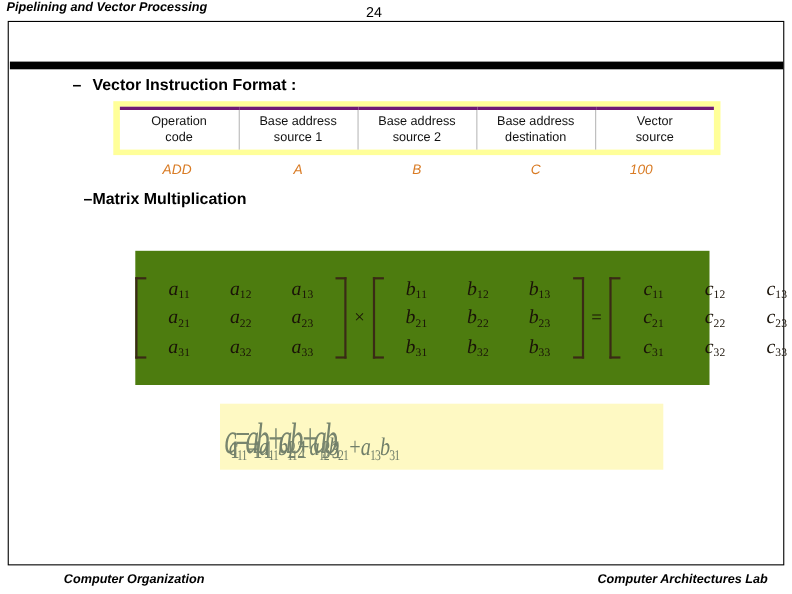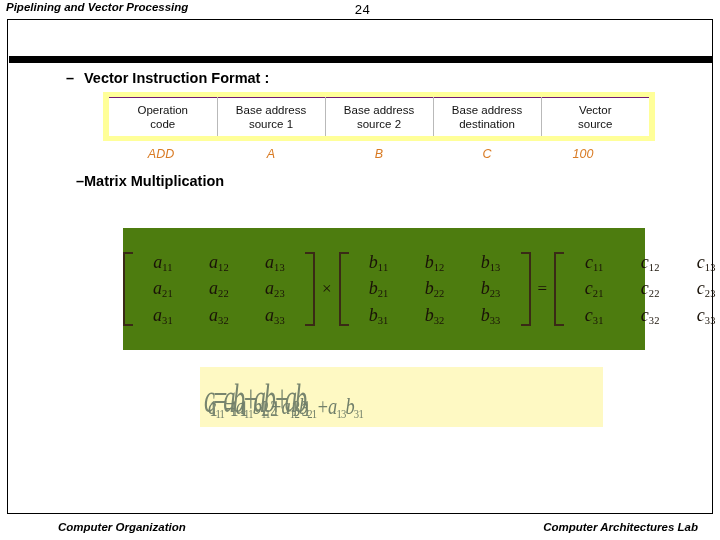--- a/index.html
+++ b/index.html
@@ -14,22 +14,22 @@
 
   
   .hdr-left{
     position:absolute;left:6px;top:1px;
     font-family:"Liberation Sans", sans-serif;
     font-size:11.5px;font-weight:bold;font-style:italic;
     color:#000;letter-spacing:0px;white-space:nowrap;
   }
   .hdr-page{
     position:absolute;left:310px;top:3px;width:60px;
-    text-align:right;
-    font-family:Liberation Mono, monospace;
+    text-align:center;
+    font-family:Liberation Sans, sans-serif;
     font-size:13px;color:#000;
   }
   .hdr-rule{
     position:absolute;left:301px;top:21px;width:88px;height:1px;
     background:#000;
   }
 
   
   .frame{
     position:absolute;left:7px;top:19px;
@@ -82,21 +82,21 @@
   }
   .fmt-table{
     width:100%;height:100%;
     border-collapse:collapse;
     background:#ffffff;
     table-layout:fixed;
   }
   .fmt-table td{
     border-left:1px solid #b9b9b9;
     border-right:1px solid #b9b9b9;
-    border-top:1px solid #701a75;
+    border-top:3px solid #701a75;
     text-align:center;
     vertical-align:middle;
     font-family:"Liberation Sans", sans-serif;
     font-size:11.5px;
     color:#111;
     line-height:1.22;
     padding:0;
   }
   .fmt-table td:first-child{border-left:none;}
   .fmt-table td:last-child{border-right:none;}

